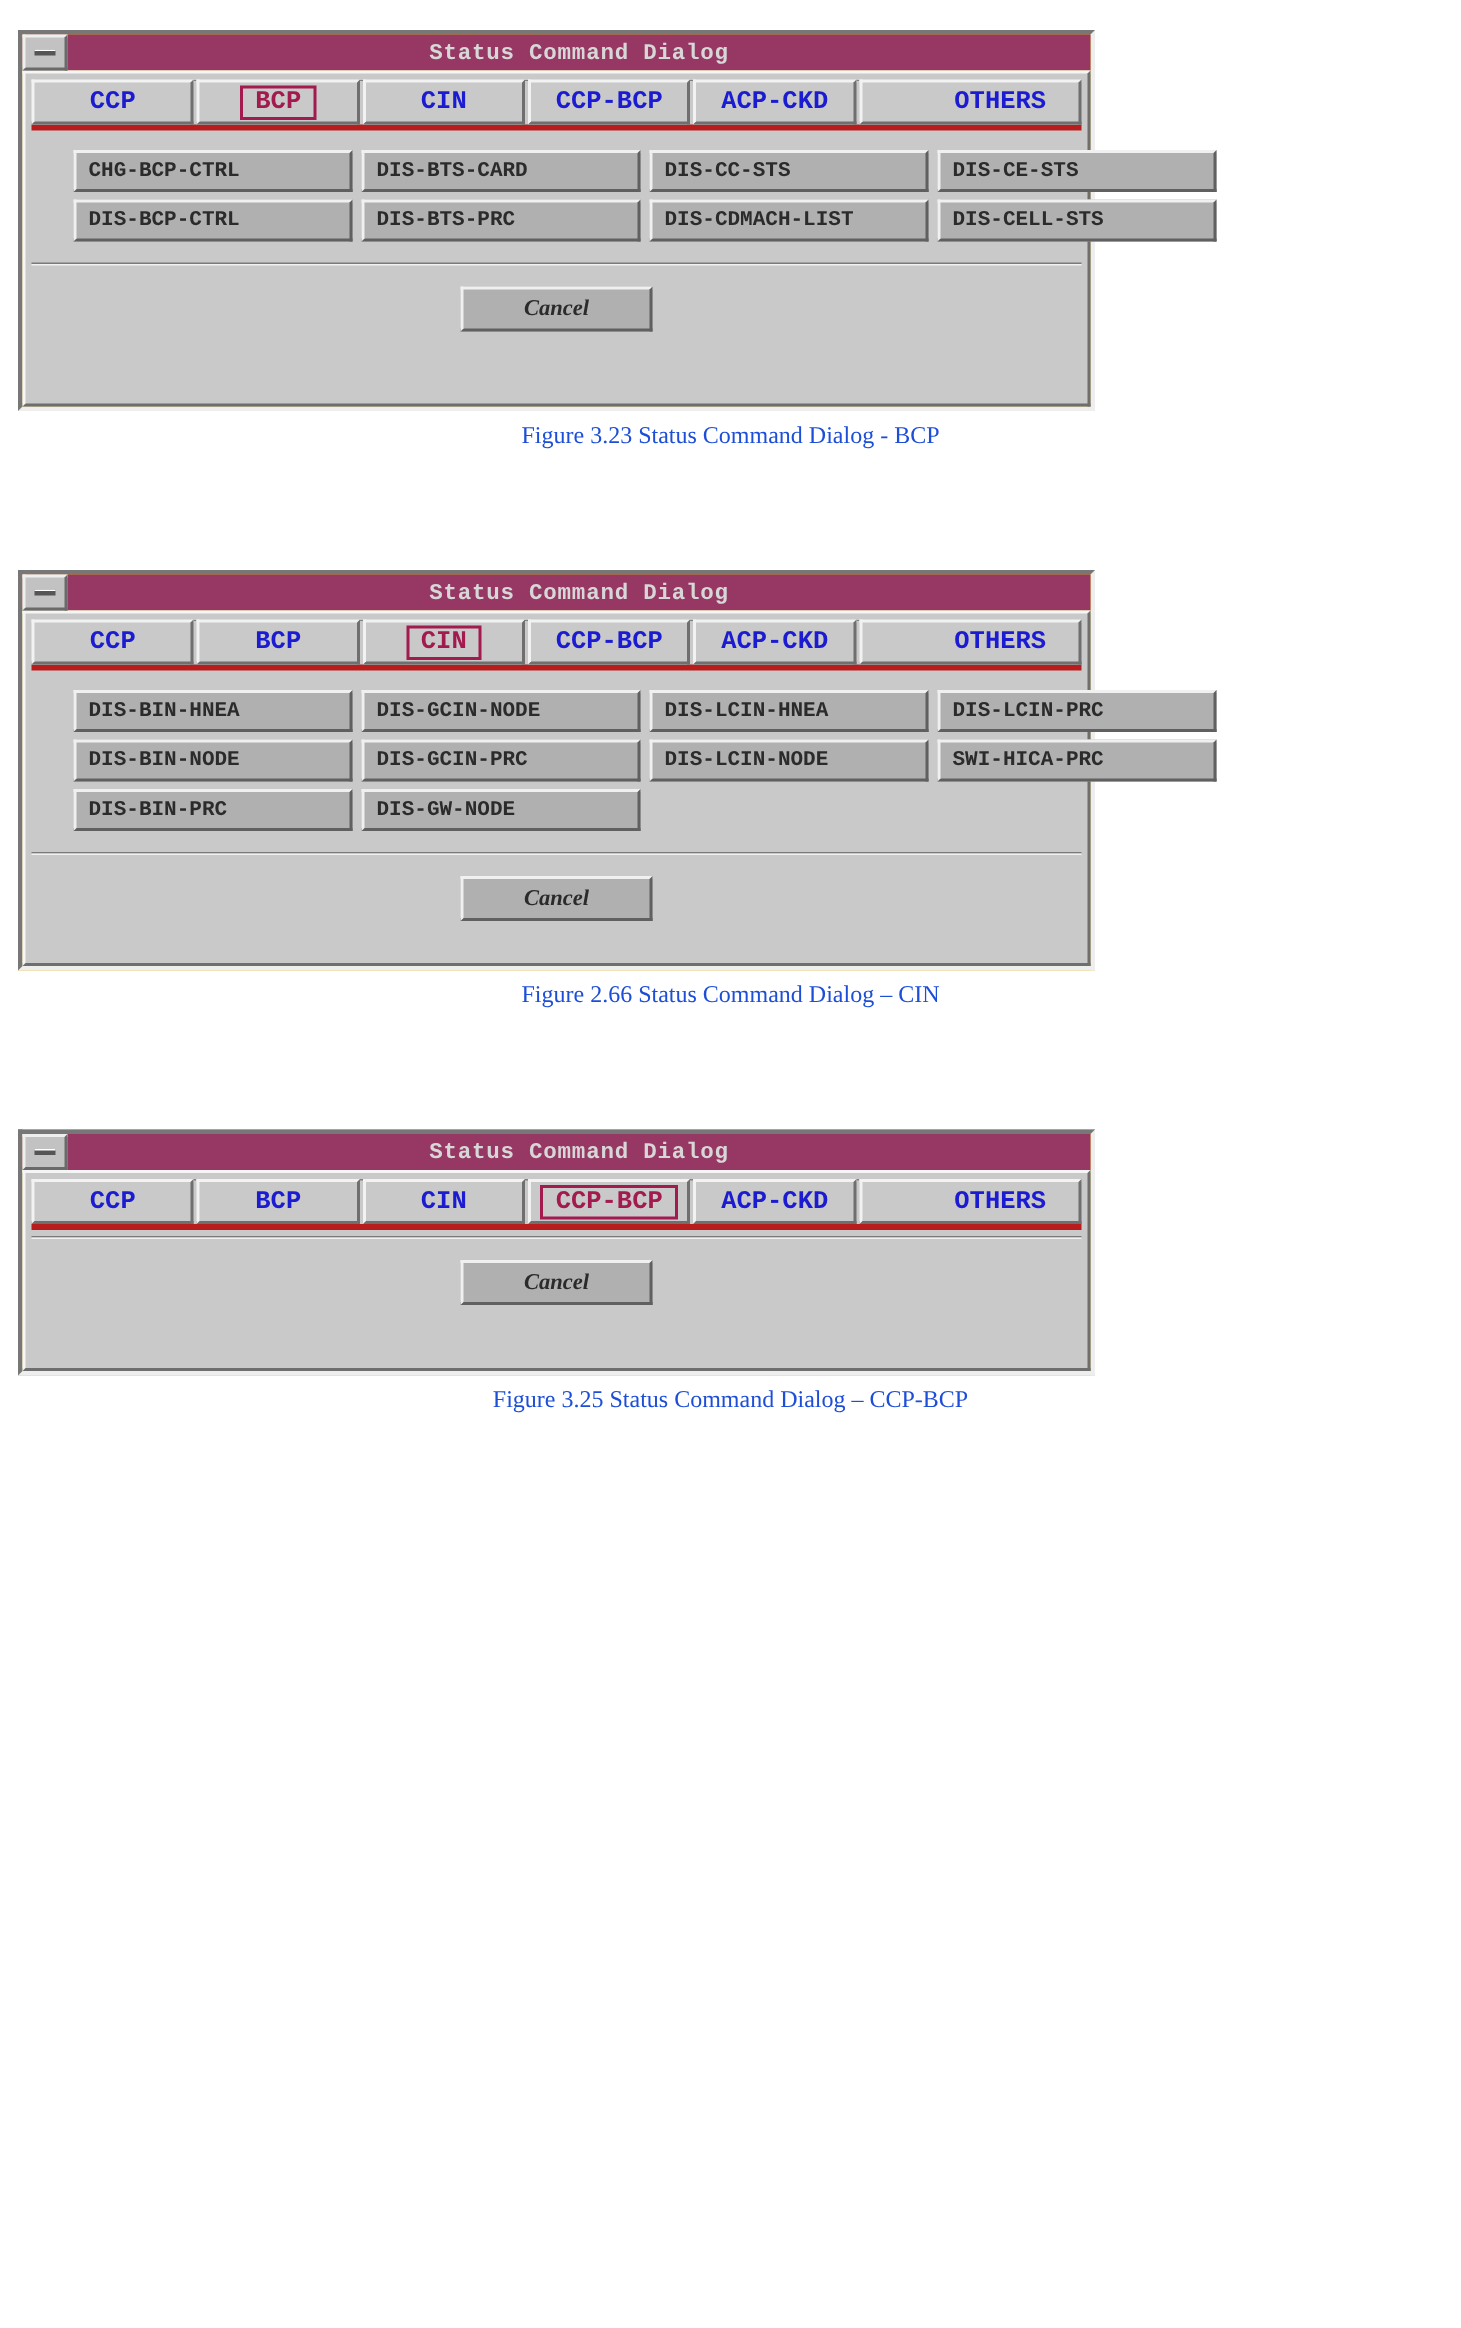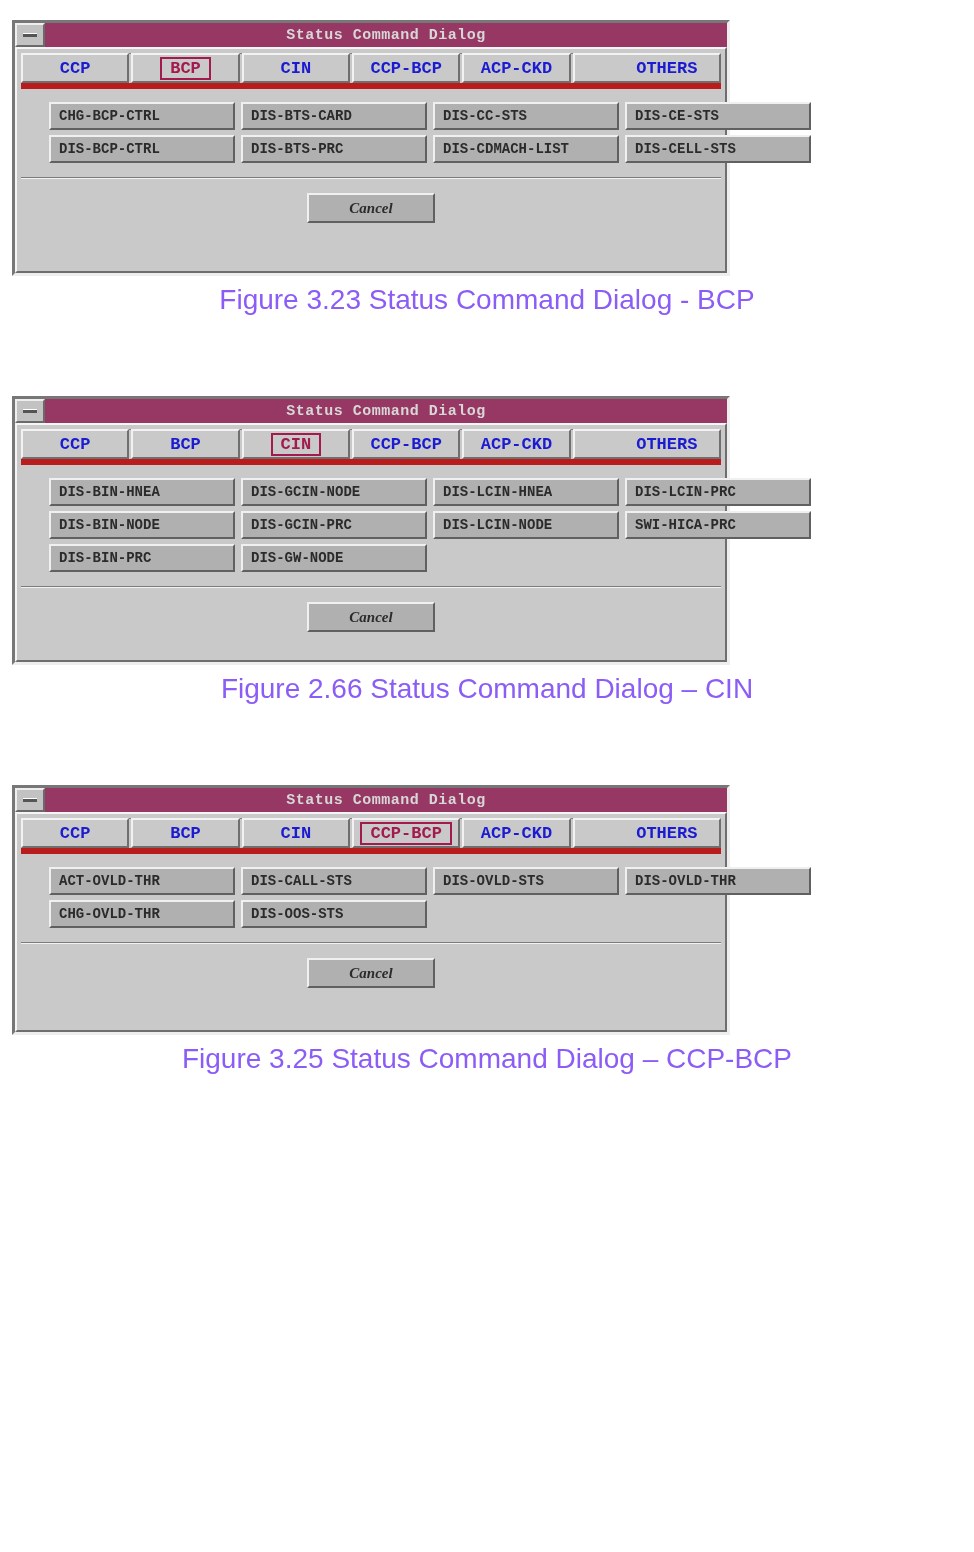--- a/index.html
+++ b/index.html
@@ -18,23 +18,24 @@
     font-weight: bold;
     font-size: 24px;
     margin: 0 0 60px 0;
     padding-right: 6px;
   }
   .fig-block {
     margin-bottom: 80px;
   }
   .caption {
     text-align: center;
-    font-size: 28px;
-    color: #8b5cf6;
+    font-size: 16px;
+    color: #1d4ed8;
     margin-top: 8px;
+    font-family: Liberation Serif, serif;
   }
   
   .dialog {
     width: 718px;
     margin: 0 0 0 2px;
     background: #eab308;
     border: 3px solid;
     border-color: #777 #eee #eee #777;
     box-sizing: border-box;
   }
@@ -75,21 +76,21 @@
     border: 2px solid;
     border-color: #f5f5f5 #6e6e6e #6e6e6e #f5f5f5;
     padding: 4px;
     box-sizing: border-box;
   }
   
   .tabs {
     display: flex;
     gap: 0;
     margin-bottom: 3px;
-    border-bottom: 6px solid #b91c1c;
+    border-bottom: 4px solid #b91c1c;
     box-shadow: 0 1px 0 #808080 inset;
   }
   .tab {
     flex: 1;
     height: 30px;
     display: flex;
     align-items: center;
     justify-content: center;
     color: #1b1bd2;
     font-family: "Courier New", monospace;
@@ -302,30 +303,20 @@
               <div class="tab selected">
                 <span class="label-wrap">CCP-BCP</span>
               </div>
               <div class="tab">
                 <span class="label-wrap">ACP-CKD</span>
               </div>
               <div class="tab">
                 <span class="label-wrap">OTHERS</span>
               </div>
             </div>
-            <div class="cmd-area">
-              <div class="cmd-grid">
-                <div class="cmd-btn">ACT-OVLD-THR</div>
-                <div class="cmd-btn">DIS-CALL-STS</div>
-                <div class="cmd-btn">DIS-OVLD-STS</div>
-                <div class="cmd-btn">DIS-OVLD-THR</div>
-                <div class="cmd-btn">CHG-OVLD-THR</div>
-                <div class="cmd-btn">DIS-OOS-STS</div>
-              </div>
-            </div>
             <div class="hr-bevel"></div>
             <div class="cancel-row">
               <div class="cancel-btn">Cancel</div>
             </div>
           </div>
         </div>
         <div class="caption">Figure 3.25 Status Command Dialog – CCP-BCP</div>
       </div>
     </div>
 </div>

